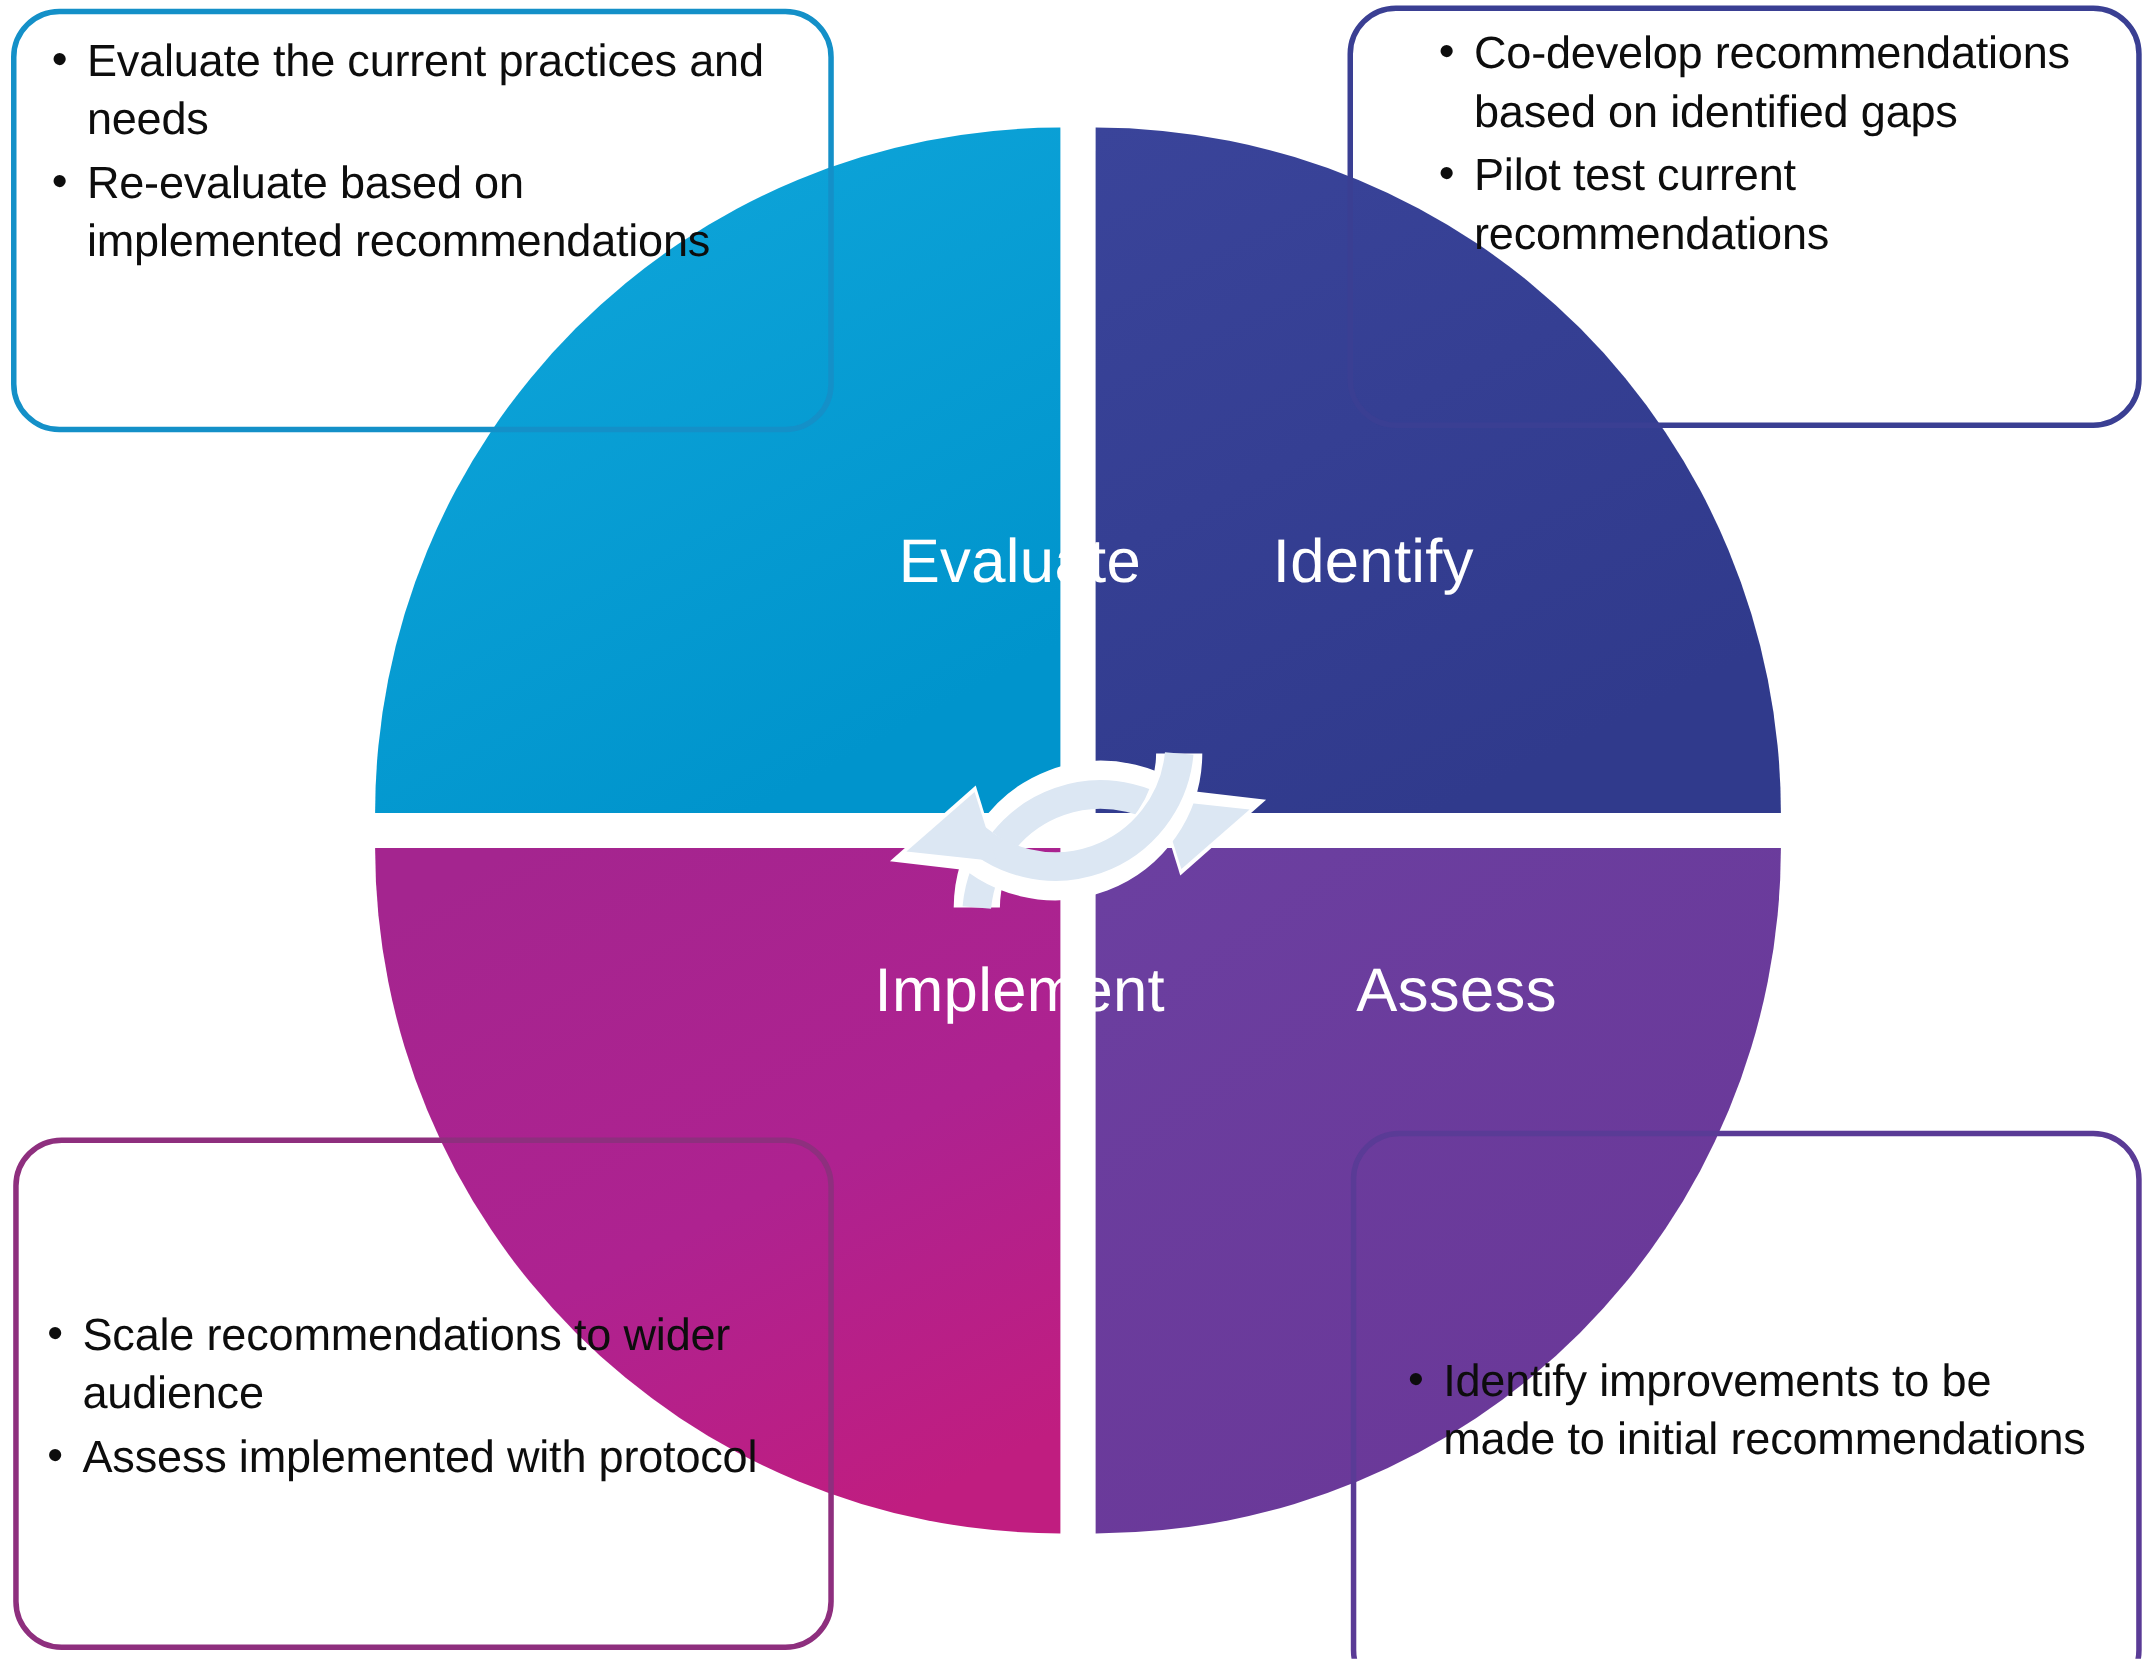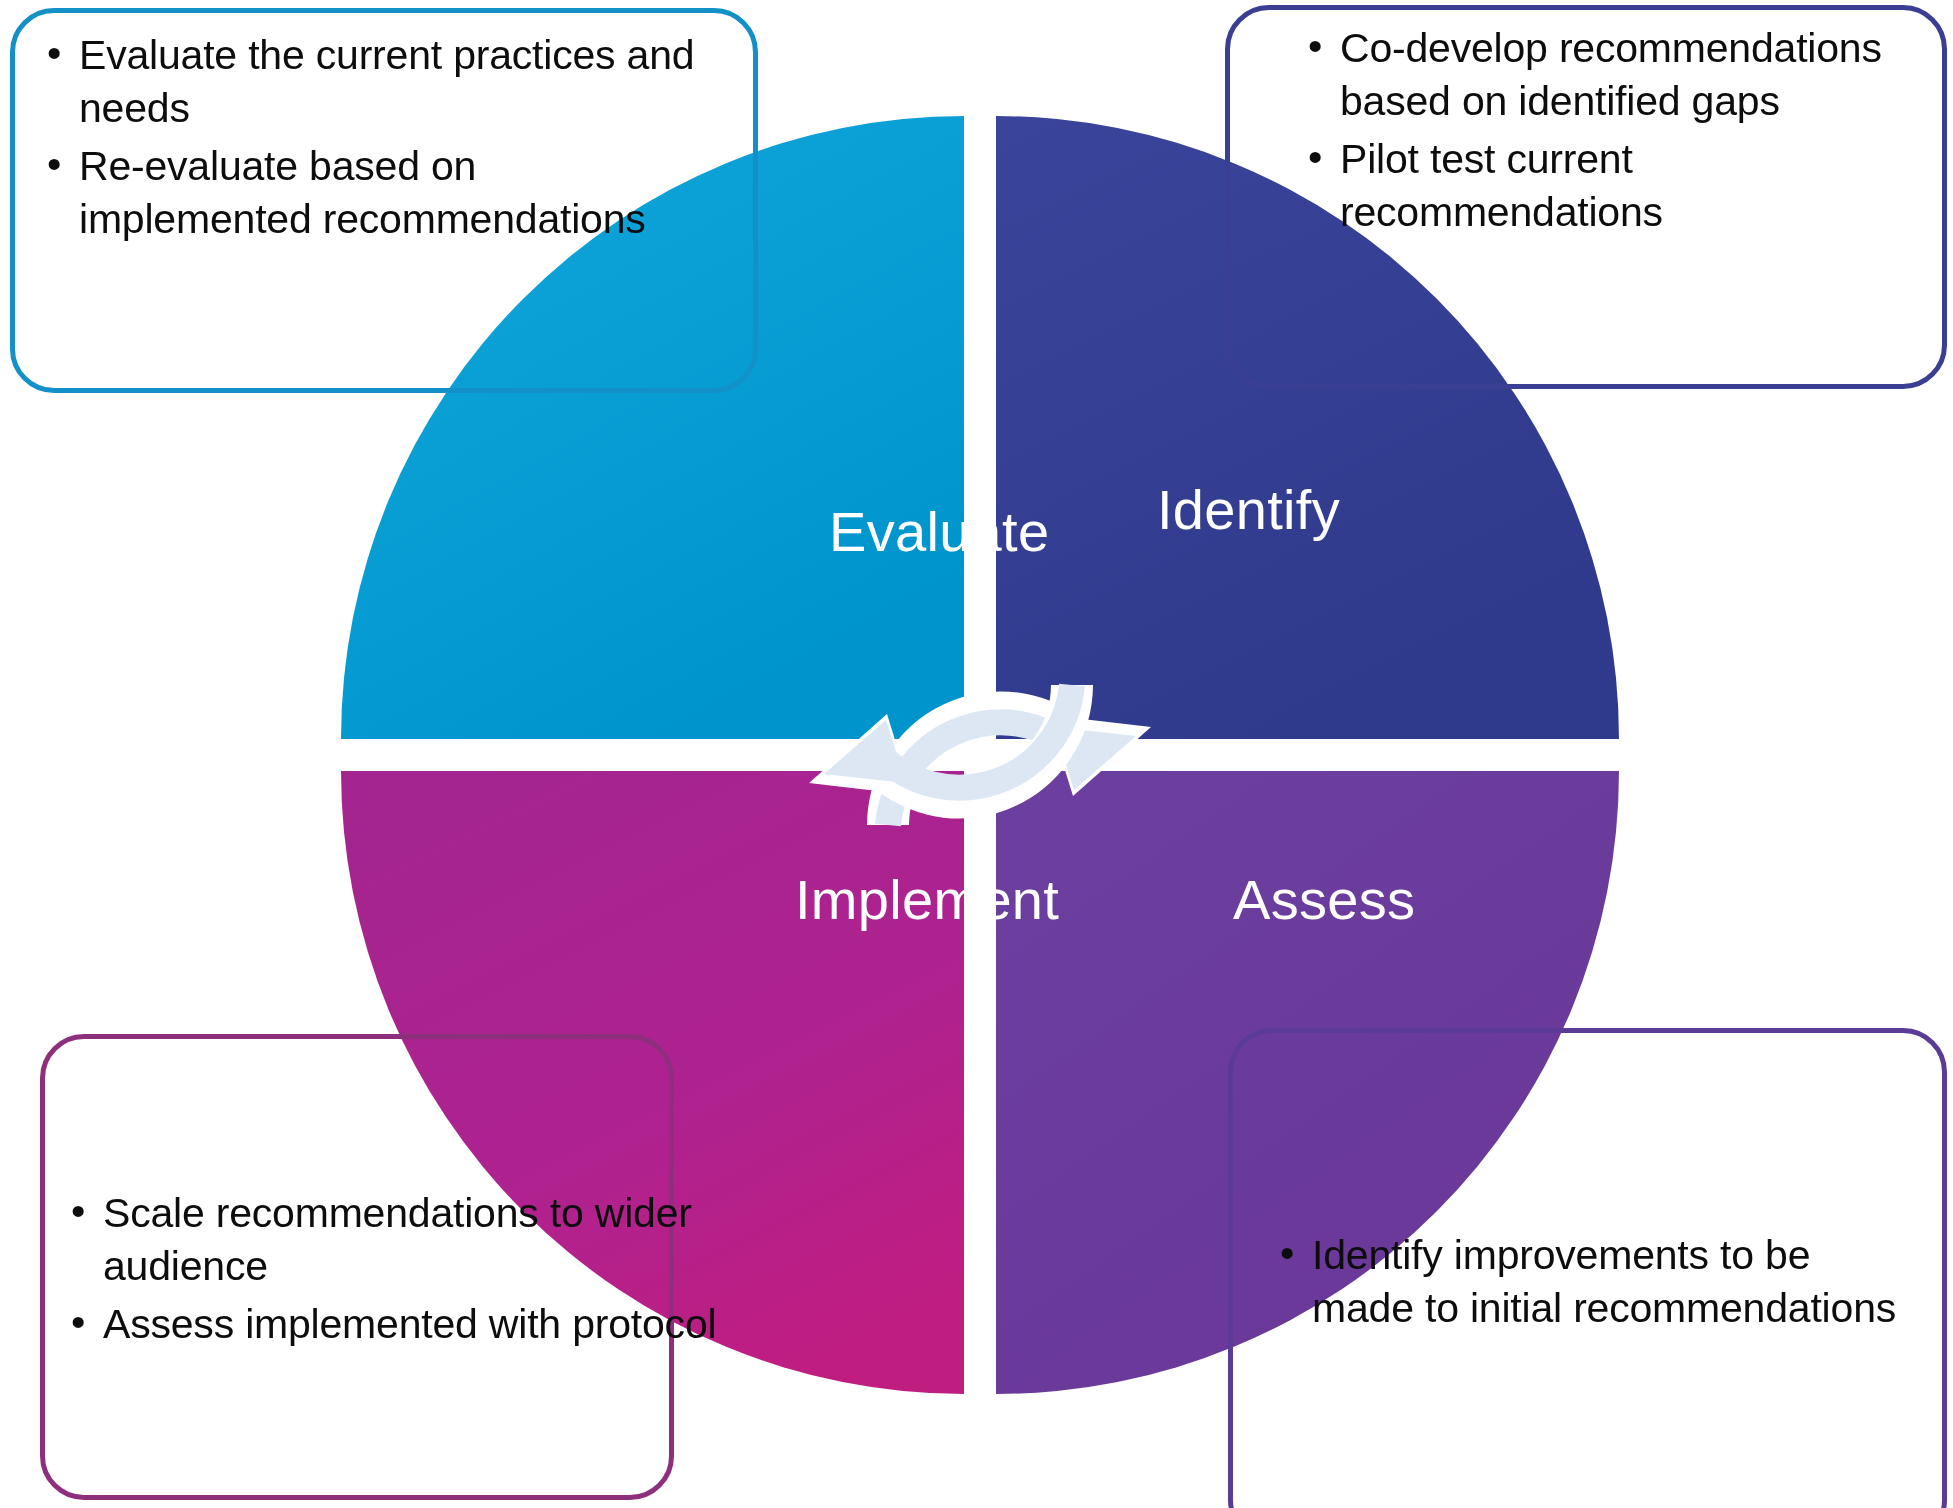--- a/index.html
+++ b/index.html
@@ -36,41 +36,41 @@
     position:absolute;
     left:8px;
     top:-2px;
     font-size:41px;
     line-height:1.30;
     color:#0d0d0d;
   }
 
   #box-tl{left:10px;  top:8px;    width:748px; height:385px; border-color:#1490c8;}
   #box-tr{left:1225px;top:5px;    width:722px; height:384px; border-color:#3a3f93;}
-  #box-bl{left:12px;  top:1034px; width:634px; height:466px; border-color:#8e2f7e;margin-left:28px;}
+  #box-bl{left:12px;  top:1034px; width:746px; height:466px; border-color:#8e2f7e;}
   #box-br{left:1228px;top:1028px; width:719px; height:516px; border-color:#5a3b96;}
 
   #box-tl ul{position:absolute;left:24px;  top:16px;  width:680px;}
   #box-tr ul{position:absolute;right:22px; top:12px;  width:620px; text-align:left;}
   #box-bl ul{position:absolute;left:18px;  top:148px; width:690px;}
   #box-br ul{position:absolute;right:20px; top:196px; width:650px;}
 
   
   #wheel{position:absolute;left:325px;top:100px;width:1310px;height:1310px;}
   #wheel svg{display:block;width:1310px;height:1310px;overflow:visible;}
 
   .quad-label{
     position:absolute;
     color:#ffffff;
     font-size:56px;
     line-height:1;
     white-space:nowrap;
     letter-spacing:0.3px;
   }
-  #label-evaluate {left:504px; top:382px;margin-top:22px;}
+  #label-evaluate {left:492px; top:382px;}
   #label-recommend{left:832px; top:382px;}
   #label-implement{left:470px; top:772px;}
   #label-refine   {left:908px; top:772px;}
 </style>
 </head>
 <body>
 
 <div id="stage">
 
   <div id="wheel">

